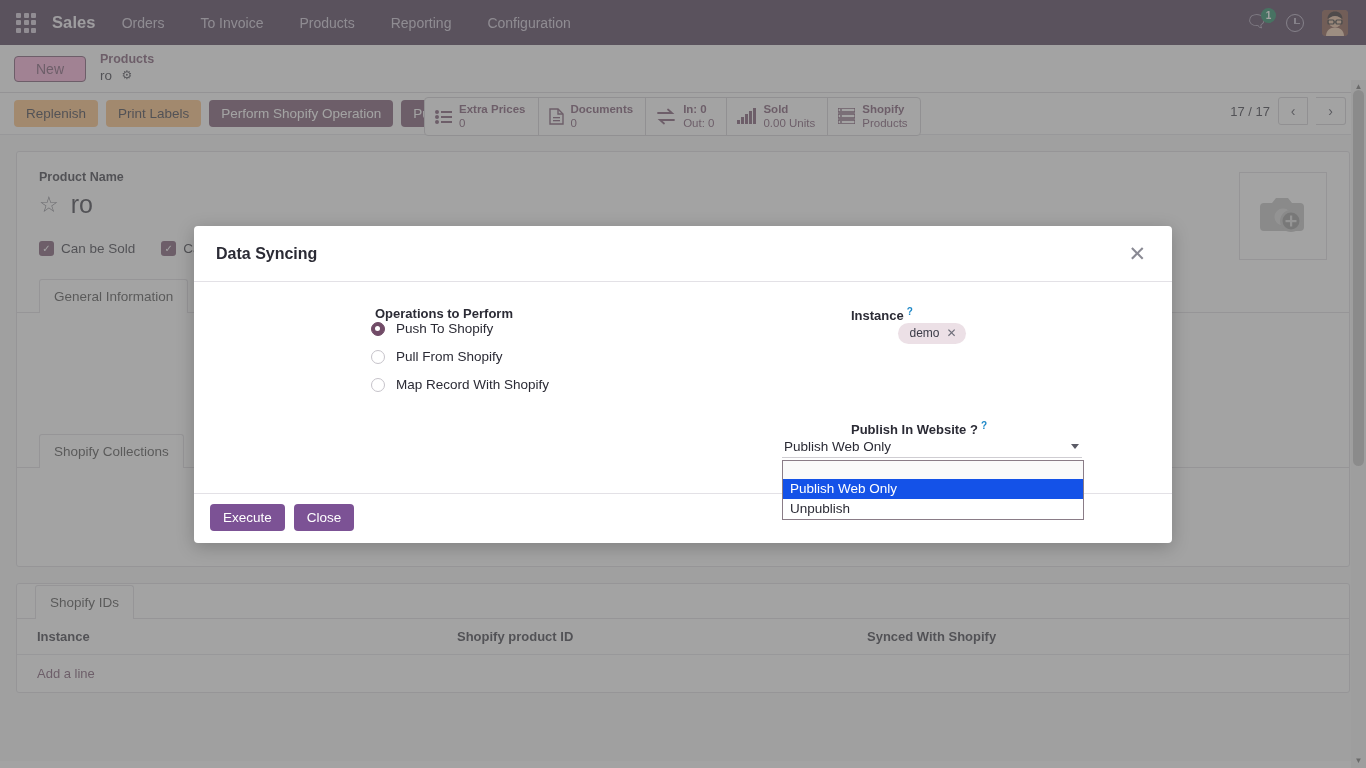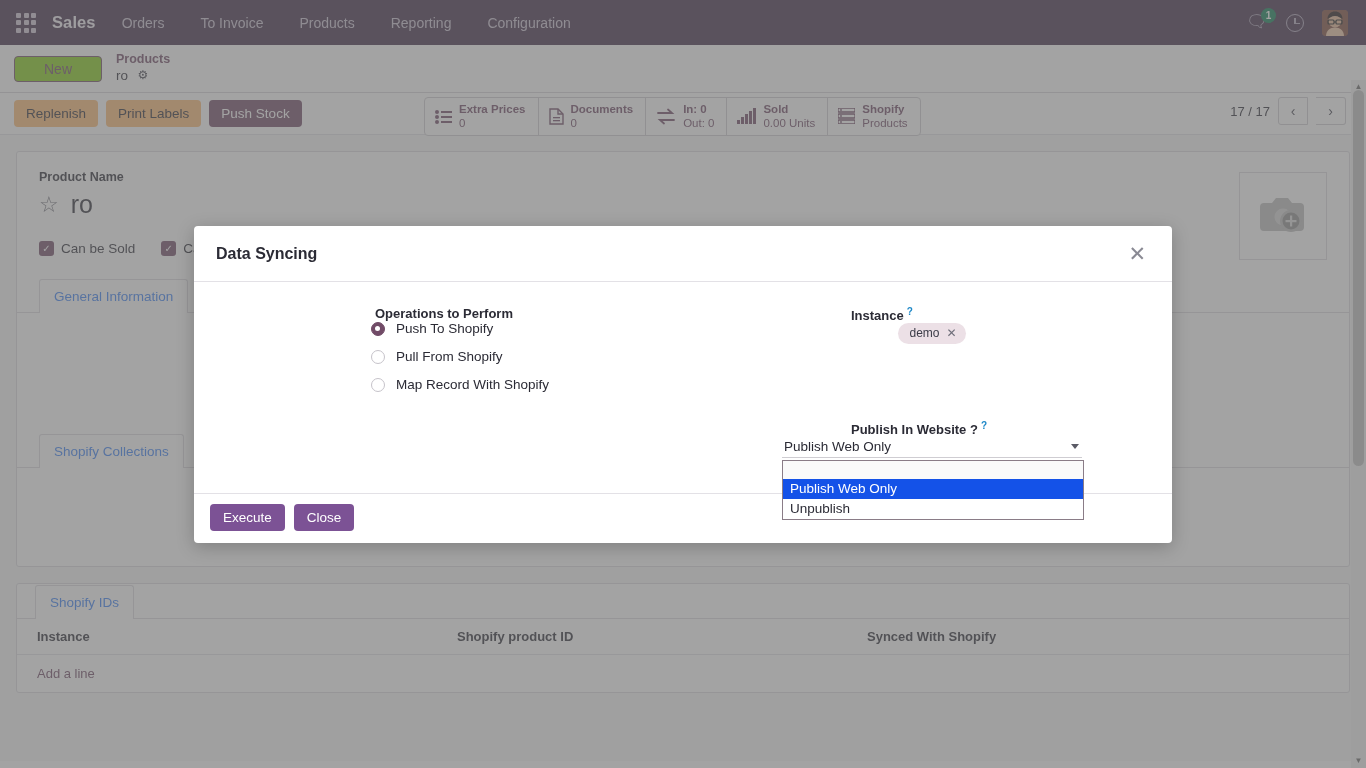--- a/index.html
+++ b/index.html
@@ -46,22 +46,22 @@
     width: 26px; height: 26px; border-radius: 4px; overflow: hidden;
     background: #8a5b4a; position: relative;
   }
 
   
   .ctrl {
     height: 48px; background: #ffffff; border-bottom: 1px solid #d8d6da;
     display: flex; align-items: center; padding: 0 14px; position: relative;
   }
   .btn-new {
-    border: 1px solid #714b67; color: #714b67; background: #84cc16;
-    font-size: 14px; padding: 4px 29px; border-radius: 4px; cursor: pointer;
+    border: 1px solid #714b67; color: #714b67; background: #f9a8d4;
+    font-size: 14px; padding: 4px 21px; border-radius: 4px; cursor: pointer;
   }
   .breadcrumb { margin-left: 14px; line-height: 1.15; }
   .breadcrumb .parent { font-size: 12.5px; color: #714b67; font-weight: bold; display: block; }
   .breadcrumb .cur { font-size: 13.5px; color: #2b2b35; display: inline-block; }
   .gear { display:inline-block; margin-left: 5px; font-size: 12px; color: #3b3b47; vertical-align: 1px; }
 
   .stat-group {
     position: absolute; left: 424px; top: 52px;
     display: flex; border: 1px solid #cfcdd2; border-radius: 4px; overflow: hidden; background: #fff;
   }
@@ -101,21 +101,21 @@
   .pname { display: flex; align-items: center; gap: 12px; margin-top: 6px; }
   .star { font-size: 22px; color: #6d6d78; line-height: 1; }
   .pname .val { font-size: 25px; color: #2b2b35; }
   .chk-row { display: flex; gap: 26px; margin-top: 22px; font-size: 13.5px; color: #2b2b35; align-items: center; }
   .chk { display: flex; align-items: center; gap: 7px; }
   .cbox {
     width: 15px; height: 15px; background: #714b67; border-radius: 3px;
     display:flex; align-items:center; justify-content:center; color:#fff; font-size:10px;
   }
   .tabs { display: flex; margin-top: 22px; border-bottom: 1px solid #dcdbe0; margin-left:-22px; margin-right:-22px; padding-left: 22px; }
-  .tab { font-size: 13.5px; color: #3b82f6; padding: 9px 14px; border: 1px solid transparent; border-bottom: 0; cursor: pointer; }
+  .tab { font-size: 13.5px; color: #404040; padding: 9px 14px; border: 1px solid transparent; border-bottom: 0; cursor: pointer; }
   .tab.active { background: #fff; border-color: #dcdbe0; border-radius: 3px 3px 0 0; position: relative; top: 1px; }
   .tab-body { height: 120px; }
   .sheet2 { background: #fff; border: 1px solid #dcdbe0; border-radius: 3px; margin-top: 16px; }
   .tabs2 { display: flex; border-bottom: 1px solid #dcdbe0; padding-left: 18px; }
   .o2m-head { display: flex; padding: 10px 20px 10px 20px; font-size: 13px; font-weight: bold; color: #2b2b35; border-bottom: 1px solid #e3e1e6; }
   .o2m-head .c1 { width: 420px; }
   .o2m-head .c2 { width: 410px; }
   .addline { padding: 11px 20px; font-size: 13px; color: #714b67; cursor: pointer; }
 
   
@@ -329,20 +329,21 @@
       <div class="pager">
         <span class="count">17 / 17</span>
         <button class="mid">‹</button>
         <button class="last">›</button>
       </div>
     </div>
 
     <div class="action-row">
       <button class="ab plain">Replenish</button>
       <button class="ab plain">Print Labels</button>
+      <button class="ab prim">Perform Shopify Operation</button>
       <button class="ab prim">Push Stock</button>
     </div>
 
     <div class="sheet-wrap">
       <div class="sheet">
         <div class="lbl-sm">Product Name</div>
         <div class="pname">
           <span class="star">☆</span>
           <span class="val">ro</span>
         </div>

